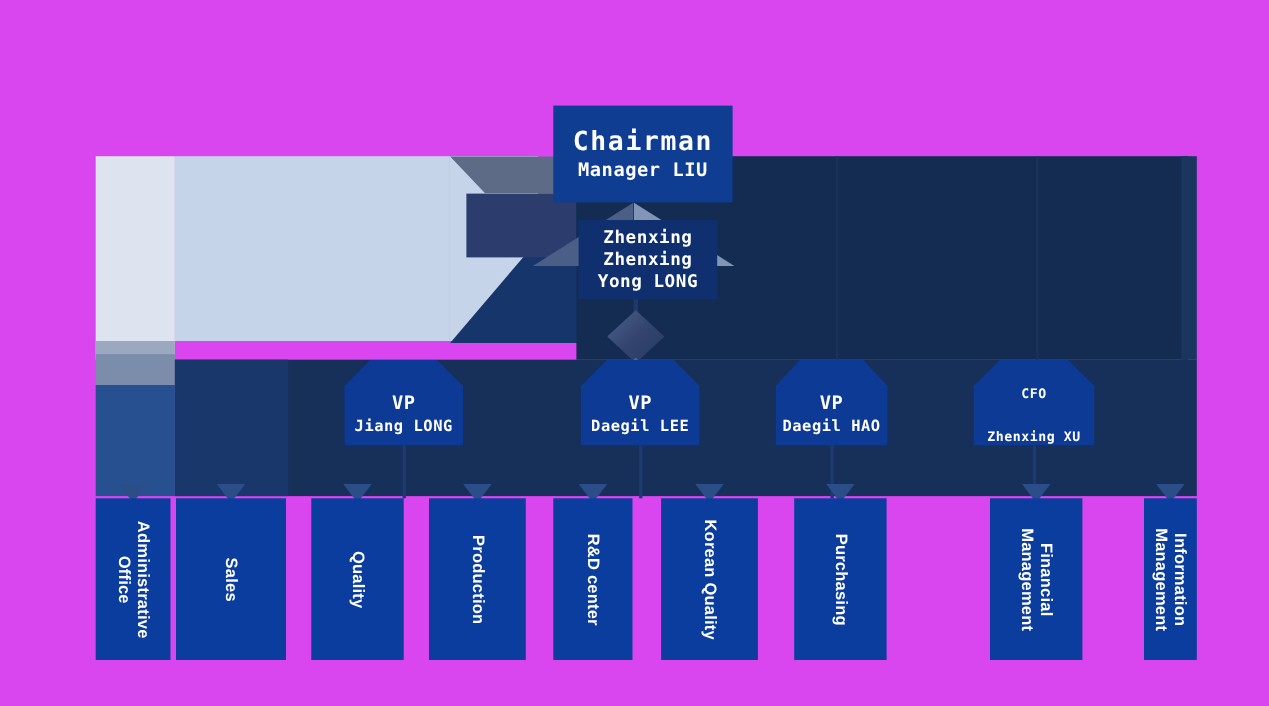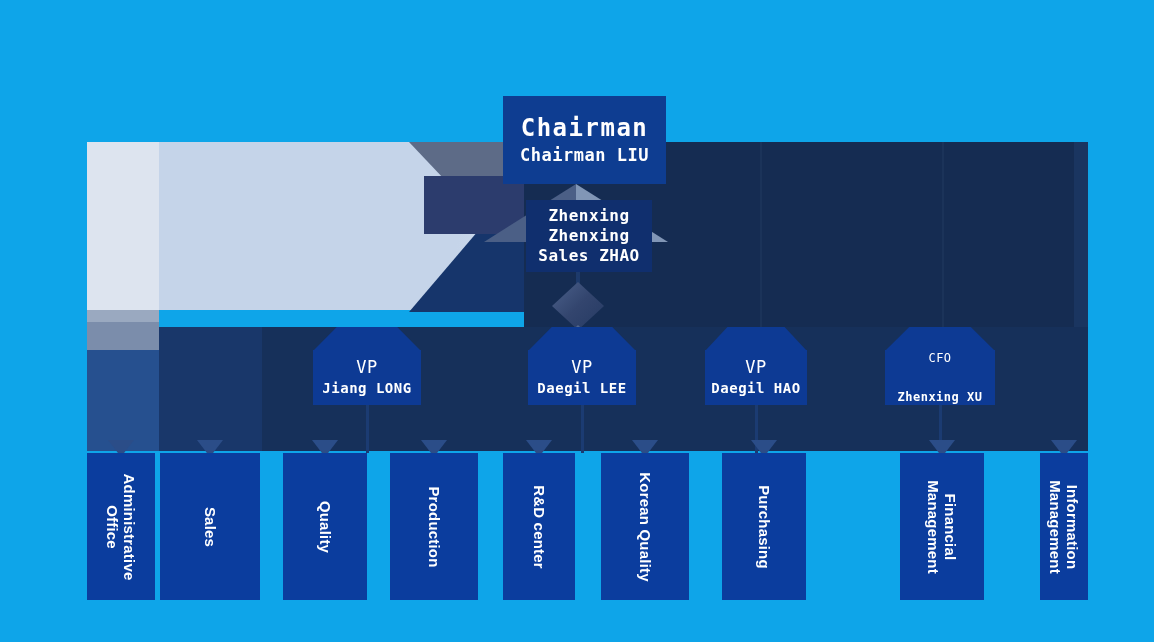--- a/index.html
+++ b/index.html
@@ -7,21 +7,21 @@
     padding: 0;
     background: #ffffff;
   }
   body {
     font-family: "DejaVu Sans Mono", monospace;
   }
   #canvas {
     position: relative;
     width: 1154px;
     height: 642px;
-    background: #0ea5e9;
+    background: #d946ef;
     overflow: hidden;
   }
 
   
   .bg-layer { position: absolute; }
 
   .bg-light-a {
     left: 87px; top: 142px; width: 72px; height: 185px;
     background: #dde4ef;
   }
@@ -173,21 +173,21 @@
 
   
   .n-vp {
     height: 55px;
     top: 350px;
     background: #0d3a94;
     clip-path: polygon(0 0, 100% 0, 100% 100%, 50% 100%, 0 100%);
   }
   .n-vp .role {
     font-size: 17px;
-    font-weight: normal;
+    font-weight: bold;
     letter-spacing: 0.5px;
   }
   .n-vp .person {
     font-size: 14px;
     font-weight: bold;
     letter-spacing: 0.5px;
     margin-top: 2px;
   }
   .n-vp.small .role { font-size: 12px; }
   .n-vp.small .person { font-size: 12px; margin-top: 24px; }
@@ -263,32 +263,32 @@
   <div class="bg-layer bg-dark-right-seamB"></div>
   <div class="bg-layer bg-mid-band-2"></div>
   <div class="bg-layer bg-mid-band"></div>
 
   <div class="bg-layer bg-tier2"></div>
   <div class="bg-layer bg-tier2-lighter"></div>
   <div class="bg-layer bg-tier2-left"></div>
 
   <div class="node n-chairman">
     <span class="role">Chairman</span>
-    <span class="person">Chairman LIU</span>
+    <span class="person">Manager LIU</span>
   </div>
 
   <div class="tri-left"></div>
   <div class="tri-right"></div>
   <div class="tri-inner-l"></div>
   <div class="tri-inner-r"></div>
 
   <div class="node n-gm">
     <span class="gm-line">Zhenxing</span>
     <span class="gm-line">Zhenxing</span>
-    <span class="gm-line">Sales ZHAO</span>
+    <span class="gm-line">Yong LONG</span>
   </div>
 
   <div class="gm-stem"></div>
   <div class="diamond-big"></div>
   <div class="diamond-small"></div>
 
   <div id="exec-row">
       <div class="vp-roof" style="left: 313px; width: 108px;"></div>
       <div class="node n-vp" style="left: 313px; width: 108px;">
         <span class="role">VP</span>

